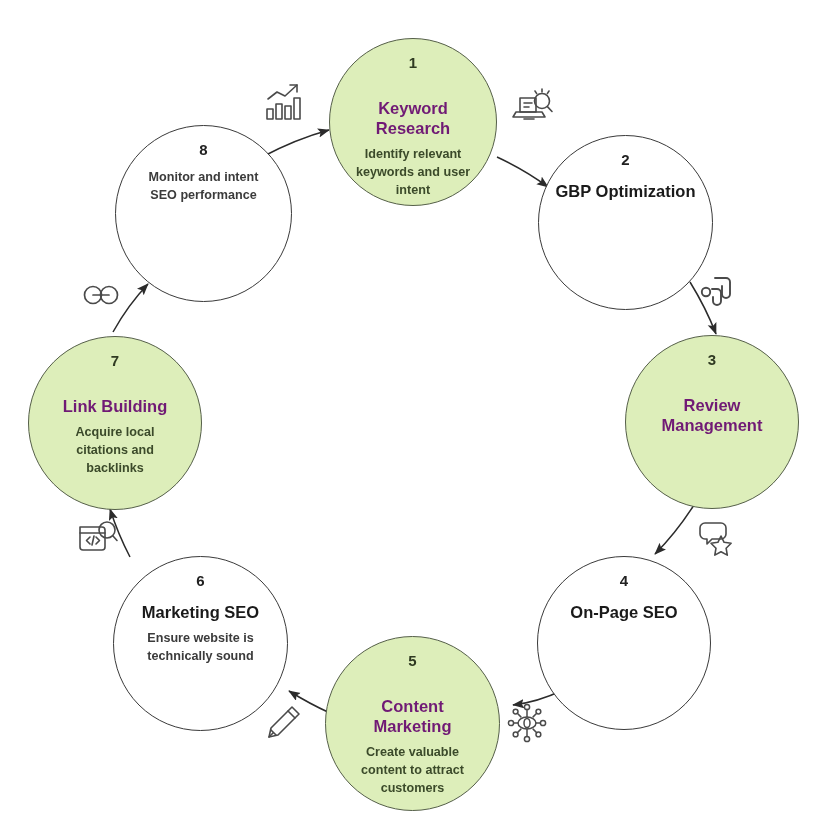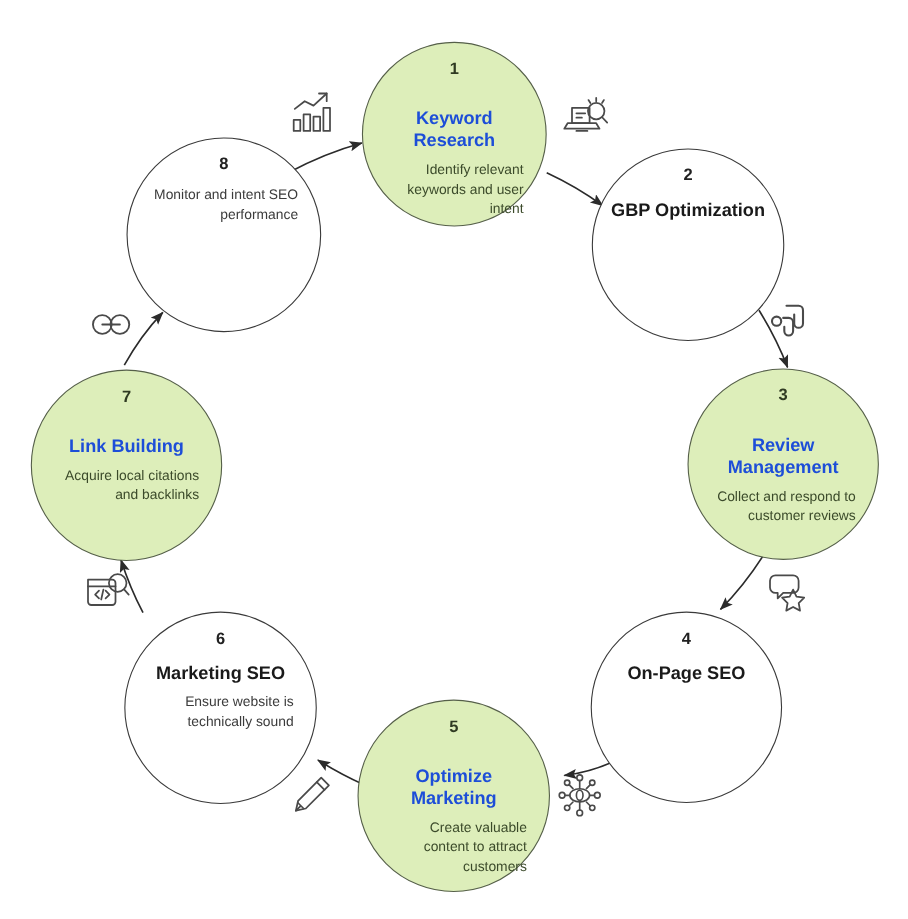--- a/index.html
+++ b/index.html
@@ -55,29 +55,28 @@
   }
   .node.accent .node-number { color: #2f3a22; }
   .node-title {
     font-size: 16.5px;
     font-weight: bold;
     color: #1a1a1a;
     line-height: 1.22;
     padding: 0 16px;
     margin-top: 10px;
   }
-  .node.accent .node-title { color: #1d4ed8; margin-top: 24px; }
+  .node.accent .node-title { color: #701a75; margin-top: 24px; }
   .node-desc {
     font-size: 12.6px;
-    font-weight: normal;
+    font-weight: bold;
     color: #3b3b3b;
     line-height: 1.42;
     padding: 0 20px;
     margin-top: 8px;
-    text-align: right;
   }
   .node.accent .node-desc { color: #3b4a2a; }
 
   .edge-icon {
     position: absolute;
     width: 46px;
     height: 46px;
     color: #4a4a4a;
   }
   .edge-icon svg {
@@ -116,31 +115,30 @@
   </div>
 
   <div class="node plain" style="left:538px; top:135px; width:175px; height:175px;">
     <span class="node-number">2</span>
     <span class="node-title">GBP Optimization</span>
   </div>
 
   <div class="node accent" style="left:625px; top:335px; width:174px; height:174px;">
     <span class="node-number">3</span>
     <span class="node-title">Review Management</span>
-    <span class="node-desc">Collect and respond to customer reviews</span>
   </div>
 
   <div class="node plain" style="left:537px; top:556px; width:174px; height:174px;">
     <span class="node-number">4</span>
     <span class="node-title">On-Page SEO</span>
   </div>
 
   <div class="node accent" style="left:325px; top:636px; width:175px; height:175px;">
     <span class="node-number">5</span>
-    <span class="node-title">Optimize Marketing</span>
+    <span class="node-title">Content Marketing</span>
     <span class="node-desc">Create valuable content to attract customers</span>
   </div>
 
   <div class="node plain" style="left:113px; top:556px; width:175px; height:175px;">
     <span class="node-number">6</span>
     <span class="node-title">Marketing SEO</span>
     <span class="node-desc">Ensure website is technically sound</span>
   </div>
 
   <div class="node accent" style="left:28px; top:336px; width:174px; height:174px;">

